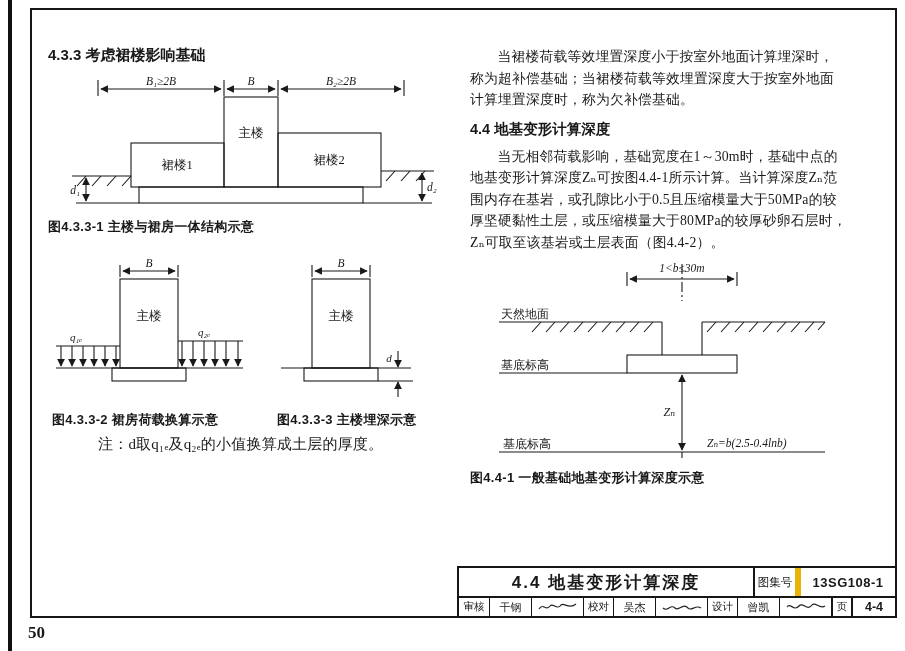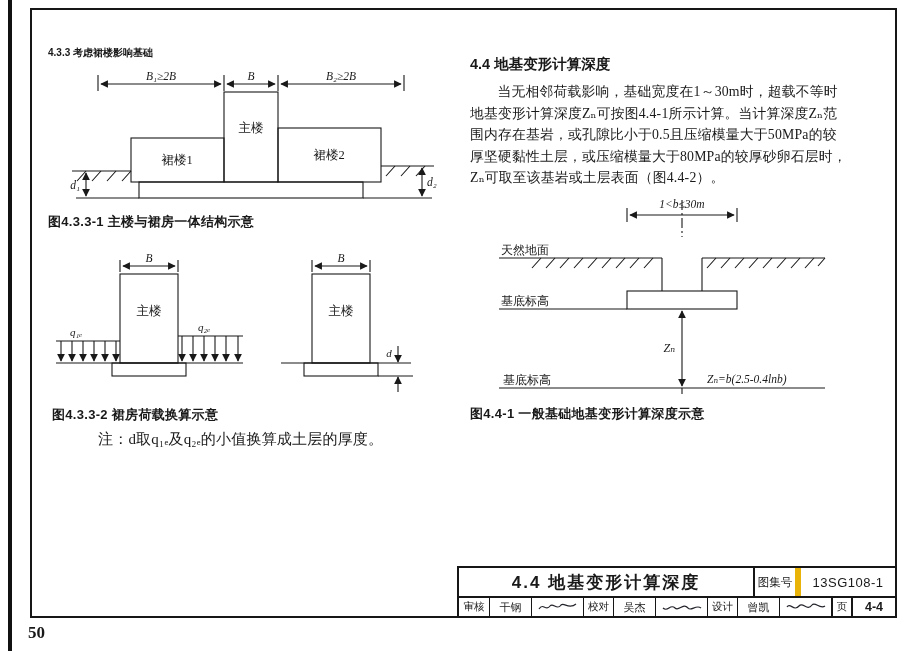--- a/index.html
+++ b/index.html
@@ -5,41 +5,41 @@
   *{box-sizing:border-box;margin:0;padding:0}
   html,body{width:905px;height:651px}
   body{position:relative;background:#ffffff;color:#191919;overflow:hidden;
        font-family:"Liberation Serif","DejaVu Serif",serif;}
   .binding{position:absolute;left:8px;top:0;width:4px;height:651px;background:#111}
   .pageno{position:absolute;left:28px;top:623px;font-size:17px;font-weight:bold}
   .frame{position:absolute;left:30px;top:8px;width:867px;height:610px;border:2px solid #161616}
   .col-left{position:absolute;left:16px;top:36px;width:406px}
   .col-right{position:absolute;left:438px;top:36px;width:414px}
   .h-sans{font-family:"Liberation Sans","DejaVu Sans",sans-serif;font-weight:bold}
-  .sec-head{font-size:10px;}
+  .sec-head{font-size:15px;}
   .sec-head2{font-size:14.5px;margin:9px 0 7px 0}
   .line{font-size:13.8px;line-height:21.5px;letter-spacing:.2px;white-space:nowrap}
   .ind{text-indent:2em}
   .caption{font-size:13px;text-align:left;margin-top:3px;letter-spacing:.3px}
   .figwrap{display:block;margin:8px auto 0}
   .figs-row{display:flex;gap:30px;margin-top:22px;padding-left:4px;align-items:flex-start}
   .figbox{text-align:center}
   .note{font-size:15px;margin-top:6px;padding-left:50px;letter-spacing:.2px}
   svg text{font-family:"Liberation Serif","DejaVu Serif",serif;fill:#191919}
   svg .it{font-style:italic}
   
   .tb{position:absolute;right:0;bottom:0;width:438px;height:50px;background:#fff;
       border-left:2px solid #161616;border-top:2px solid #161616;display:flex;flex-direction:column;
       font-family:"Liberation Sans","DejaVu Sans",sans-serif}
   .tb-r1{height:30px;display:flex;border-bottom:2px solid #161616}
   .tb-r2{flex:1;display:flex}
   .tb-r1>div,.tb-r2>div{display:flex;align-items:center;justify-content:center}
   .tb-title{flex:0 0 296px;border-right:2px solid #161616;font-size:17px;font-weight:bold;letter-spacing:2px}
   .tb-al{flex:0 0 46px;border-right:6px solid #eab308;font-size:11.5px}
-  .tb-an{flex:1;font-size:13px;font-weight:normal;letter-spacing:.5px}
+  .tb-an{flex:1;font-size:13px;font-weight:bold;letter-spacing:.5px}
   .sc{height:100%}
   .sc+.sc{border-left:1px solid #161616}
   .tb-r2 .pl,.tb-r2 .pn{border-left:2px solid #161616}
   .sc.lbl{flex:0 0 30px;font-size:10.5px}
   .sc.nm{flex:0 0 42px;font-size:11px;font-family:Liberation Sans, sans-serif}
   .sc.sg{flex:0 0 52px}
   .sc.pl{flex:0 0 20px;font-size:10.5px}
   .sc.pn{flex:1;font-size:12.5px;font-weight:bold}
 </style>
 </head>
@@ -150,32 +150,38 @@
             <line x1="101" y1="123" x2="136" y2="123"></line>
             <line x1="121" y1="93" x2="121" y2="109" marker-end="url(#f3a)"></line>
             <line x1="121" y1="139" x2="121" y2="124" marker-end="url(#f3a)"></line>
           </g>
           <g fill="#191919" font-size="11" text-anchor="middle">
             <text class="it" x="64" y="9" font-size="11.5">B</text>
             <text x="64" y="62" font-size="12.5">主楼</text>
             <text class="it" x="112" y="104">d</text>
           </g>
         </svg>
+        <div class="h-sans caption">图4.3.3-3 主楼埋深示意</div>
       </div>
     </div>
 
     <div class="note">注：d取q₁ₑ及q₂ₑ的小值换算成土层的厚度。</div>
   </div>
 
   <div class="col-right">
+    <div>
+      <div class="line ind">当裙楼荷载等效埋置深度小于按室外地面计算埋深时，</div>
+      <div class="line">称为超补偿基础；当裙楼荷载等效埋置深度大于按室外地面</div>
+      <div class="line">计算埋置深度时，称为欠补偿基础。</div>
+    </div>
 
     <div class="h-sans sec-head2">4.4 地基变形计算深度</div>
 
     <div>
-      <div class="line ind">当无相邻荷载影响，基础宽度在1～30m时，超载不等时</div>
+      <div class="line ind">当无相邻荷载影响，基础宽度在1～30m时，基础中点的</div>
       <div class="line">地基变形计算深度Zₙ可按图4.4-1所示计算。当计算深度Zₙ范</div>
       <div class="line">围内存在基岩，或孔隙比小于0.5且压缩模量大于50MPa的较</div>
       <div class="line">厚坚硬黏性土层，或压缩模量大于80MPa的较厚砂卵石层时，</div>
       <div class="line">Zₙ可取至该基岩或土层表面（图4.4-2）。</div>
     </div>
 
     <svg class="figwrap" width="400" height="205" viewBox="0 0 400 205">
       <defs>
         <marker id="f4a" viewBox="0 0 10 10" refX="9" refY="5" markerWidth="7" markerHeight="7" orient="auto-start-reverse">
           <path d="M0 0L10 5L0 10z" fill="#191919"></path>

